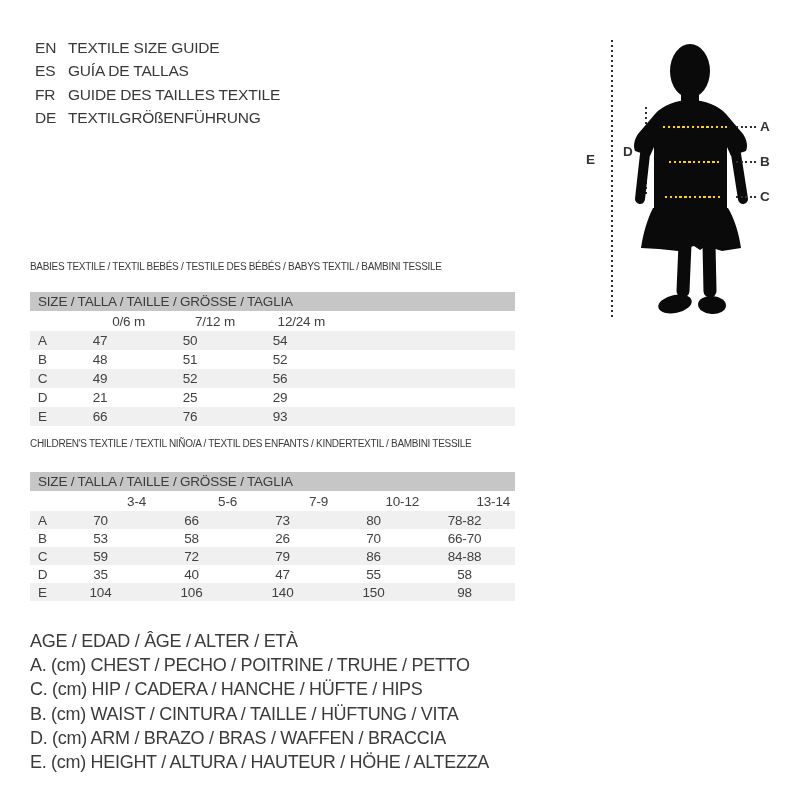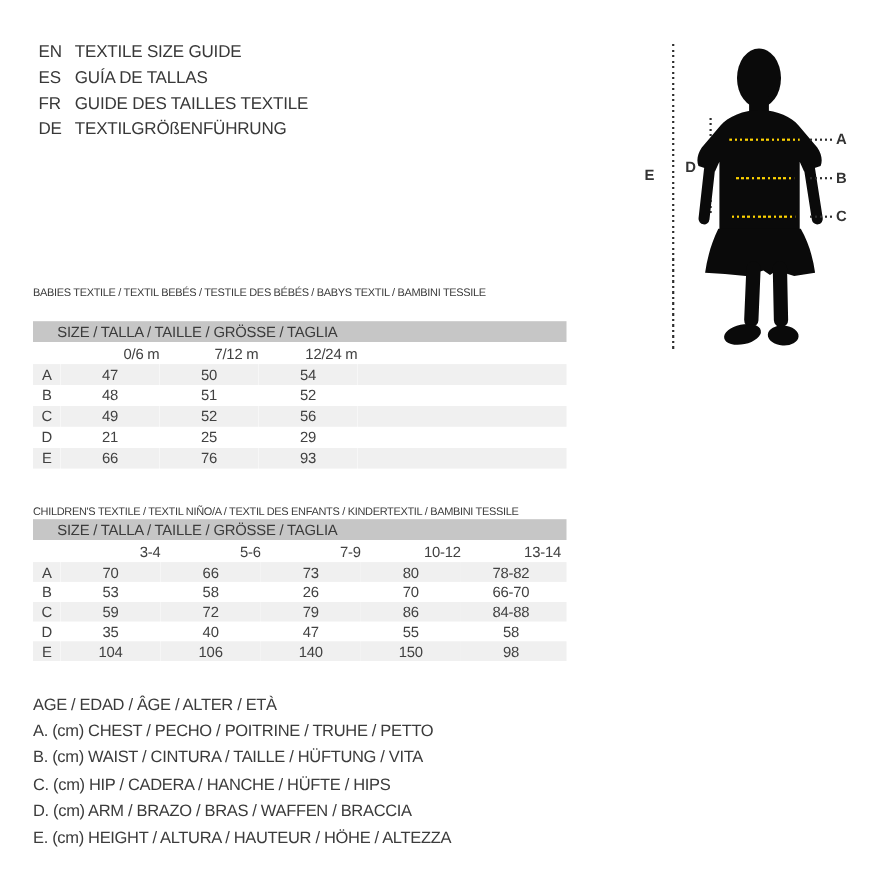--- a/index.html
+++ b/index.html
@@ -23,30 +23,30 @@
   .hdots.black{background-image:repeating-linear-gradient(to right,#2e2e2e 0,#2e2e2e 2px,transparent 2px,transparent 4.6px);}
   .marker-label{font-size:13.5px;font-weight:700;color:#333;letter-spacing:0;}
   #silhouette{z-index:1;}
 
   
   .section-title{font-size:10px;letter-spacing:-0.3px;color:#3b3b3b;white-space:nowrap;}
 
   
   table.size-table{border-collapse:collapse;table-layout:fixed;width:485px;}
   table.size-table td{padding:0;font-size:13.5px;letter-spacing:-0.2px;color:#414141;text-align:center;overflow:hidden;white-space:nowrap;}
-  tr.bar-row td{background:#c6c6c6;text-align:left;padding-left:22px;font-size:13.5px;color:#3b3b3b;height:19px;}
+  tr.bar-row td{background:#c6c6c6;text-align:left;padding-left:8px;font-size:13.5px;color:#3b3b3b;height:19px;}
   tr.colhead-row td{height:20px;text-align:right;}
   tr.data-row td{height:19px;}
   .children-tbl tr.data-row td{height:18px;}
   tr.stripe td{background:#f0f0f0;}
   td.rowlabel{text-align:left;padding-left:4px;color:#3b3b3b;}
 
   
   .legend{left:30px;top:629px;}
-  .legend-line{height:24.2px;line-height:24.2px;font-size:15px;letter-spacing:-0.3px;color:#3b3b3b;white-space:nowrap;}
+  .legend-line{height:24.2px;line-height:24.2px;font-size:18px;letter-spacing:-0.3px;color:#3b3b3b;white-space:nowrap;}
 </style>
 </head>
 <body>
 
 <div class="abs lang-list">
   <div class="lang-row">
     <span class="lang-code">EN</span><span class="lang-title">TEXTILE SIZE GUIDE</span>
   </div>
   <div class="lang-row">
     <span class="lang-code">ES</span><span class="lang-title">GUÍA DE TALLAS</span>
@@ -151,21 +151,21 @@
   <tr class="data-row stripe">
     <td class="rowlabel">E</td>
     <td>66</td>
     <td>76</td>
     <td>93</td>
     <td></td>
   </tr>
   </tbody>
 </table>
 
-<div class="abs section-title" style="left:30px;top:460px;">CHILDREN'S TEXTILE / TEXTIL NIÑO/A / TEXTIL DES ENFANTS / KINDERTEXTIL / BAMBINI TESSILE</div>
+<div class="abs section-title" style="left:30px;top:438px;">CHILDREN'S TEXTILE / TEXTIL NIÑO/A / TEXTIL DES ENFANTS / KINDERTEXTIL / BAMBINI TESSILE</div>
 
 <table class="size-table children-tbl abs" style="left:30px;top:472px;">
   <colgroup>
       <col style="width:25px">
       <col style="width:91px">
       <col style="width:91px">
       <col style="width:91px">
       <col style="width:91px">
       <col style="width:91px">
       <col style="width:5px">
@@ -227,17 +227,17 @@
     <td>150</td>
     <td>98</td>
     <td></td>
   </tr>
   </tbody>
 </table>
 
 <div class="abs legend">
   <div class="legend-line">AGE / EDAD / ÂGE / ALTER / ETÀ</div>
   <div class="legend-line">A. (cm) CHEST / PECHO / POITRINE / TRUHE / PETTO</div>
+  <div class="legend-line">C. (cm) HIP / CADERA / HANCHE / HÜFTE / HIPS</div>
   <div class="legend-line">B. (cm) WAIST / CINTURA / TAILLE / HÜFTUNG / VITA</div>
-  <div class="legend-line">C. (cm) HIP / CADERA / HANCHE / HÜFTE / HIPS</div>
   <div class="legend-line">D. (cm) ARM / BRAZO / BRAS / WAFFEN / BRACCIA</div>
   <div class="legend-line">E. (cm) HEIGHT / ALTURA / HAUTEUR / HÖHE / ALTEZZA</div>
 </div>
 
 </body></html>

